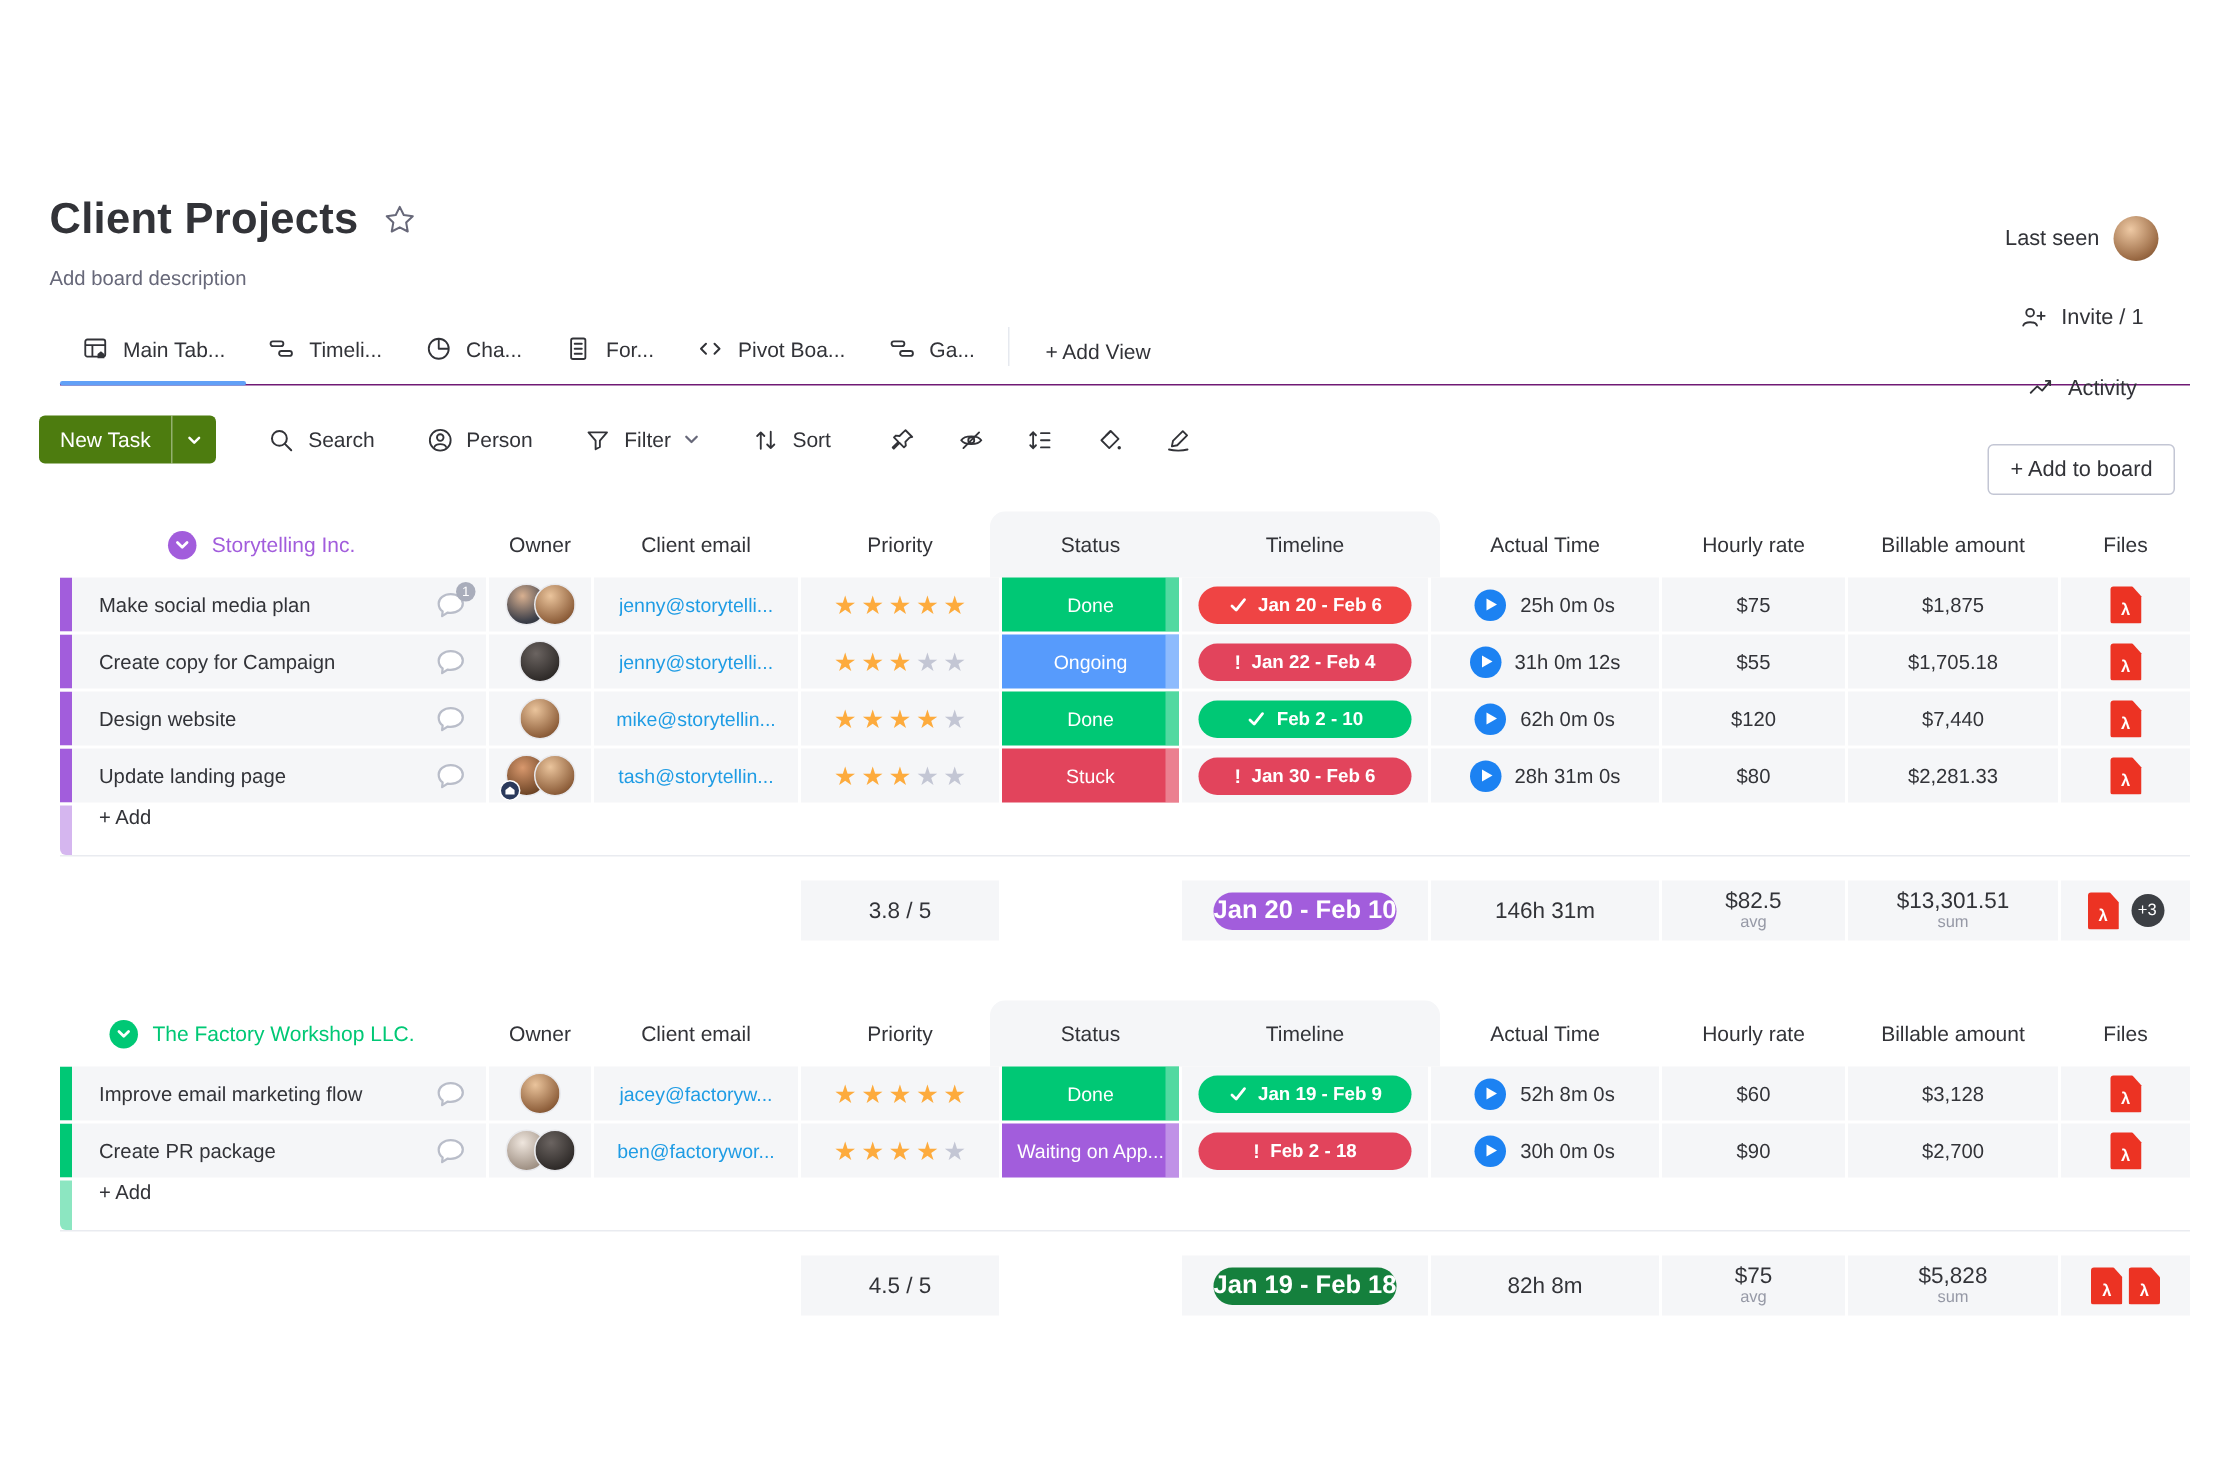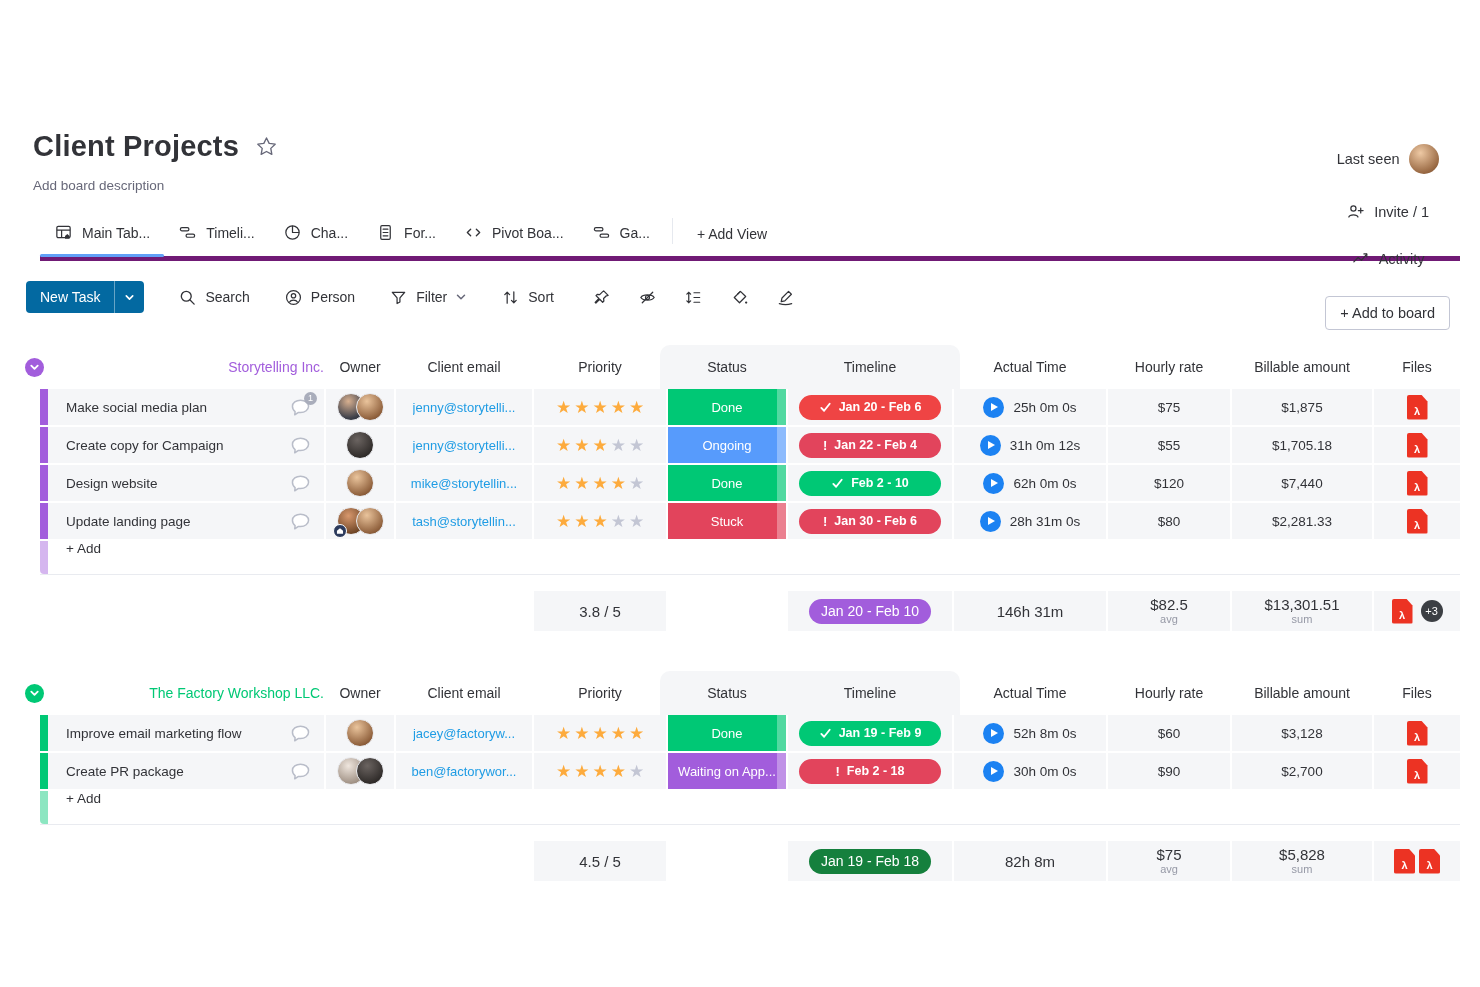--- a/index.html
+++ b/index.html
@@ -14,21 +14,21 @@
   .title-row { display:flex; align-items:center; gap:16px; }
   .board-title { font-size:29px; font-weight:700; letter-spacing:.2px; }
   .desc { margin-top:15px; font-size:13.5px; color:#676879; }
   .top-right { position:absolute; top:144px; right:30px; display:flex; align-items:center; gap:28px;flex-direction:column; }
   .tr-item { display:flex; align-items:center; gap:9px; font-size:14.5px; color:#323338; cursor:pointer; }
   .avatar-sm { width:30px; height:30px; border-radius:50%;
     background:radial-gradient(circle at 38% 30%, #eec9a4, #9a6a44 70%, #6d4527); }
   .add-board-btn { border:1px solid #c3c6d4; background:#fff; border-radius:4px;
     padding:8px 14px; font-size:14.5px; color:#323338; cursor:pointer; }
   
-  .tabs-row { display:flex; align-items:flex-end; margin:24px 20px 0 40px; border-bottom:5px solid #701a75; }
+  .tabs-row { display:flex; align-items:flex-end; margin:24px 20px 0 40px; border-bottom:1px solid #701a75; }
   .tab { display:flex; align-items:center; gap:9px; padding:6px 14px 14px; font-size:14px;
     position:relative; cursor:pointer; white-space:nowrap; }
   .tab.active::after { content:""; position:absolute; left:0; right:0; bottom:-1px; height:3px;
     background:#61a0f7; border-radius:3px; }
   .vdiv { width:1px; height:26px; background:#e6e9ef; margin:0 8px 12px 8px; }
   .add-view { padding:6px 16px 14px; font-size:14px; cursor:pointer; }
   .tabs-right { margin-left:auto; display:flex; align-items:center; gap:42px; padding-bottom:14px; }
   .integrate, .automate { display:flex; align-items:center; gap:9px; font-size:14px; cursor:pointer; }
   .gmail-badge { width:27px; height:29px; background:#fff;
     clip-path:polygon(50% 2%, 97% 25%, 97% 75%, 50% 98%, 3% 75%, 3% 25%);
@@ -42,21 +42,21 @@
   .new-task .caret { display:flex; align-items:center; padding:0 9px; border-left:1px solid rgba(255,255,255,.4); }
   .tool { display:flex; align-items:center; gap:8px; font-size:14px; cursor:pointer; color:#323338; }
   .tool-icons { display:flex; align-items:center; gap:27px; margin-left:4px; }
   .tool-icons > span { cursor:pointer; display:flex; }
   
   .board { margin:34px 20px 0 40px; }
   .group + .group { margin-top:42px; }
   .grid-row { display:flex; height:36px; margin-bottom:2px; }
   .cell { display:flex; align-items:center; justify-content:center; background:#f5f6f8;
     margin-right:2px; font-size:13.5px; position:relative; z-index:1; }
-  .c-name { width:284px; justify-content:space-between; overflow:hidden; }
+  .c-name { width:284px; justify-content:center; overflow:hidden; }
   .c-owner { width:68px; } .c-email { width:136px; } .c-priority { width:132px; }
   .c-status { width:118px; } .c-timeline { width:164px; } .c-time { width:152px; }
   .c-rate { width:122px; } .c-billable { width:140px; } .c-files { width:86px; margin-right:0; }
   .hdr { height:40px; margin-bottom:2px; position:relative; }
   .hdr .cell { background:transparent; font-size:14px; }
   .hdr-panel { position:absolute; left:620px; width:300px; top:-2px; bottom:-2px;
     background:#f5f6f8; border-radius:10px 10px 0 0; z-index:0; }
   .group-title { width:299px !important; margin-left:-15px; gap:10px; font-size:16.5px; font-weight:500;
     cursor:pointer; white-space:nowrap; }
   .chev-circle { width:19px; height:19px; border-radius:50%; flex:none;
@@ -91,21 +91,21 @@
     border-bottom:4.5px solid transparent; margin-left:2px; }
   .pdf { width:21px; height:25px; background:#ec3323; border-radius:2px; color:#fff; font-weight:700;
     font-size:11px; display:flex; align-items:flex-end; justify-content:center; padding-bottom:3px;
     clip-path:polygon(0 0, 70% 0, 100% 28%, 100% 100%, 0 100%); cursor:pointer; }
   .add-row { height:34px; background:#fff; border-bottom:1px solid #e9ebf0; cursor:pointer; }
   .add-row .bar { opacity:.45; border-bottom-left-radius:4px; }
   .add-label { padding-left:18px; font-size:13.5px; color:#323338; }
   .sum-row { height:40px; margin-top:16px; }
   .sum-row .cell { background:#f5f6f8; font-size:15px; }
   .sum-row .cell.nb { background:transparent; }
-  .sum-pill { width:122px; height:25px; border-radius:13px; color:#fff; font-size:14px; font-weight:400;
+  .sum-pill { width:122px; height:25px; border-radius:13px; color:#fff; font-size:17px; font-weight:700;
     display:flex; align-items:center; justify-content:center; cursor:pointer; }
   .money { display:flex; flex-direction:column; align-items:center; line-height:1.15; }
   .money .sub { font-size:11px; color:#9699a6; font-weight:400; }
   .files-sum { display:flex; align-items:center; gap:4px; }
   .plus-badge { width:22px; height:22px; border-radius:50%; background:#3c3f44; color:#fff;
     font-size:11px; display:flex; align-items:center; justify-content:center; margin-left:4px; cursor:pointer; }
   svg.ic { flex:none; }
 </style>
 </head>
 <body>
@@ -186,21 +186,21 @@
         <rect x="2.5" y="4.8" width="9" height="3.4" rx="1.7"></rect>
         <rect x="8.5" y="11.6" width="9" height="3.4" rx="1.7"></rect>
       </svg>
     <span>Ga...</span>
   </div>
   <div class="vdiv"></div>
   <div class="add-view">+  Add View</div>
 </div>
 
 <div class="toolbar">
-  <div class="new-task" style="background: #0369a1;">
+  <div class="new-task" style="background: #4d7c0f;">
     <span class="main">New Task</span>
     <span class="caret">
       <svg class="ic" width="11" height="11" viewBox="0 0 12 12" fill="none" stroke="#fff" stroke-width="1.8" stroke-linecap="round" stroke-linejoin="round">
           <path d="M2.5 4.2L6 7.7l3.5-3.5"></path>
         </svg>
     </span>
   </div>
   <div class="tool">
     <svg class="ic" width="19" height="19" viewBox="0 0 20 20" fill="none" stroke="#323338" stroke-width="1.4" stroke-linecap="round">
         <circle cx="8.7" cy="8.7" r="5.2"></circle>

